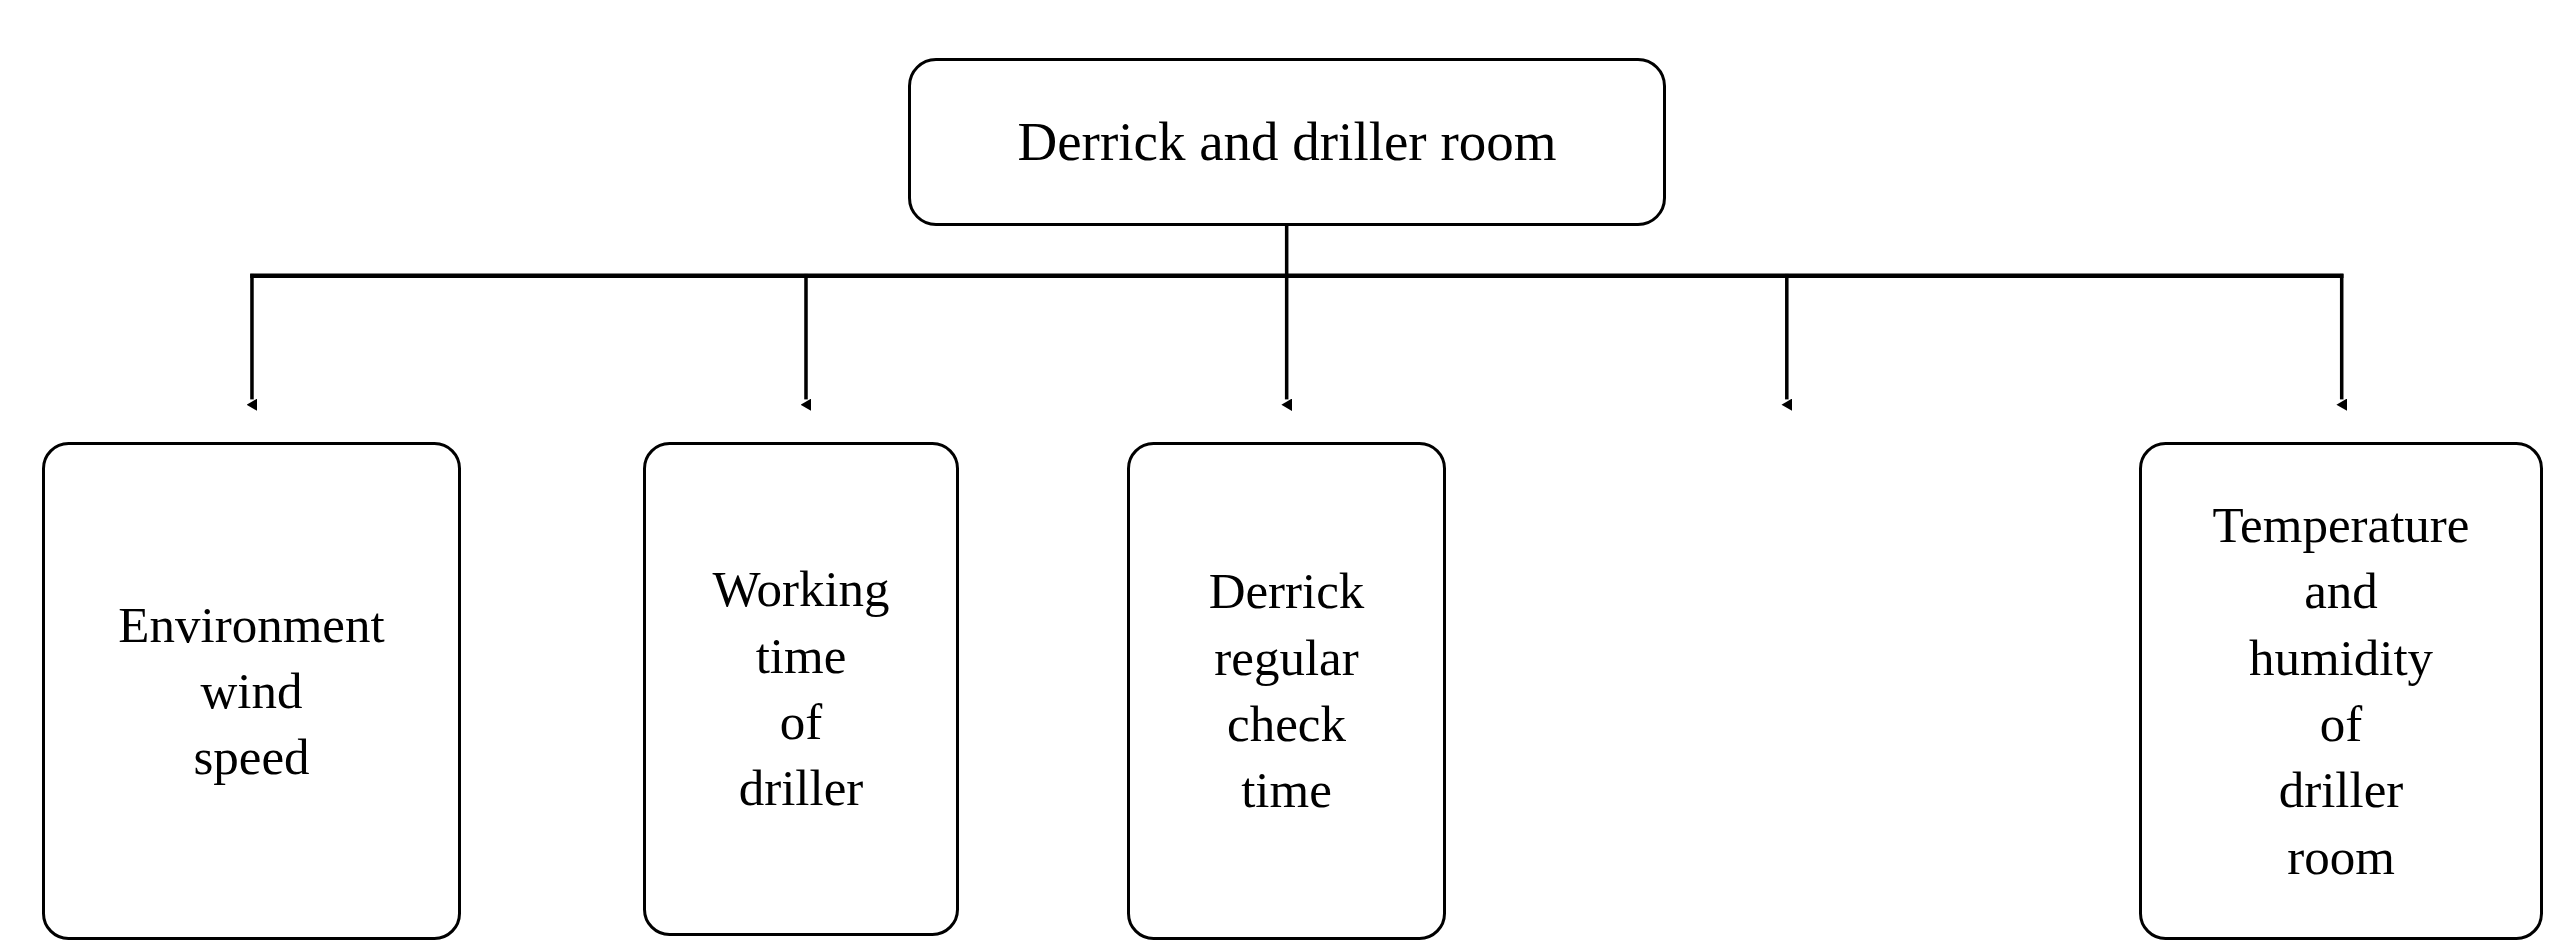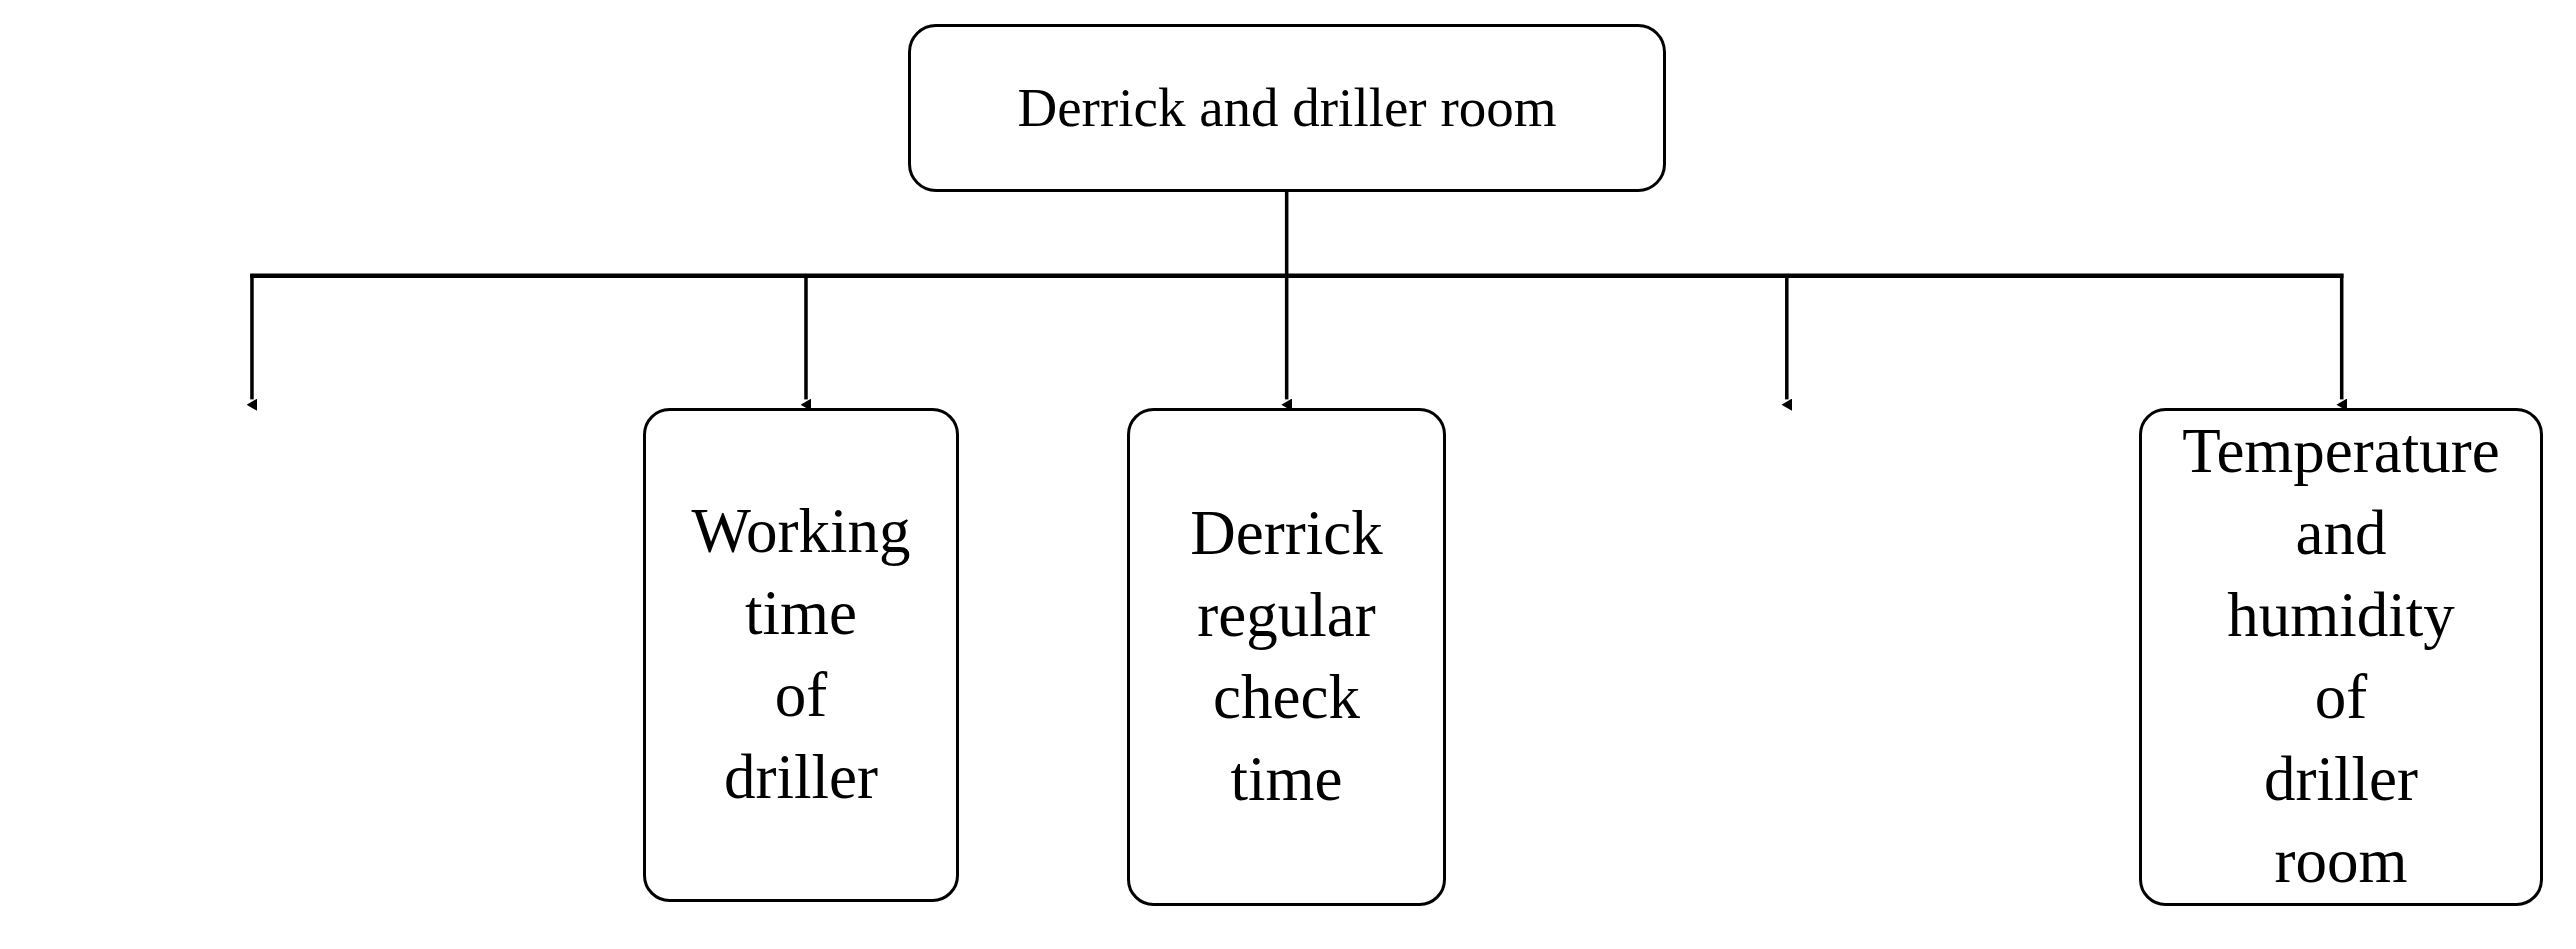--- a/index.html
+++ b/index.html
@@ -20,28 +20,29 @@
     box-sizing: border-box;
     background: #ffffff;
     border: 3.5px solid #000000;
     border-radius: 26.5px;
     display: flex;
     align-items: center;
     justify-content: center;
     text-align: center;
     color: #000000;
     line-height: 1.30;
+    margin-top: 34px;
   }
   .node-root {
     border-radius: 28px;
     font-size: 55px;
     white-space: nowrap;
   }
   .node-leaf {
-    font-size: 63px;
+    font-size: 51px;
   }
   .node-label {
     display: block;
     width: 100%;
     white-space: pre-line;
   }
   .connector-layer {
     position: absolute;
     left: 0;
     top: 0;
@@ -70,20 +71,25 @@
     <line x1="912" y1="310" x2="912" y2="452" stroke="#000000" stroke-width="4" marker-end="url(#arrowhead)"></line>
     <line x1="1456" y1="310" x2="1456" y2="452" stroke="#000000" stroke-width="4" marker-end="url(#arrowhead)"></line>
     <line x1="2022" y1="310" x2="2022" y2="452" stroke="#000000" stroke-width="4" marker-end="url(#arrowhead)"></line>
     <line x1="2650" y1="310" x2="2650" y2="452" stroke="#000000" stroke-width="4" marker-end="url(#arrowhead)"></line>
   </svg>
 
   <div class="node node-root" style="left:908px; top:24px; width:758px; height:168px;">
     <span class="node-label">Derrick and driller room</span>
   </div>
 
+  <div class="node node-leaf" style="left:42px; top:408px; width:419px; height:498px;">
+    <span class="node-label">Environment
+wind
+speed</span>
+  </div>
 
   <div class="node node-leaf" style="left:643px; top:408px; width:316px; height:494px;">
     <span class="node-label">Working
 time
 of
 driller</span>
   </div>
 
   <div class="node node-leaf" style="left:1127px; top:408px; width:319px; height:498px;">
     <span class="node-label">Derrick

